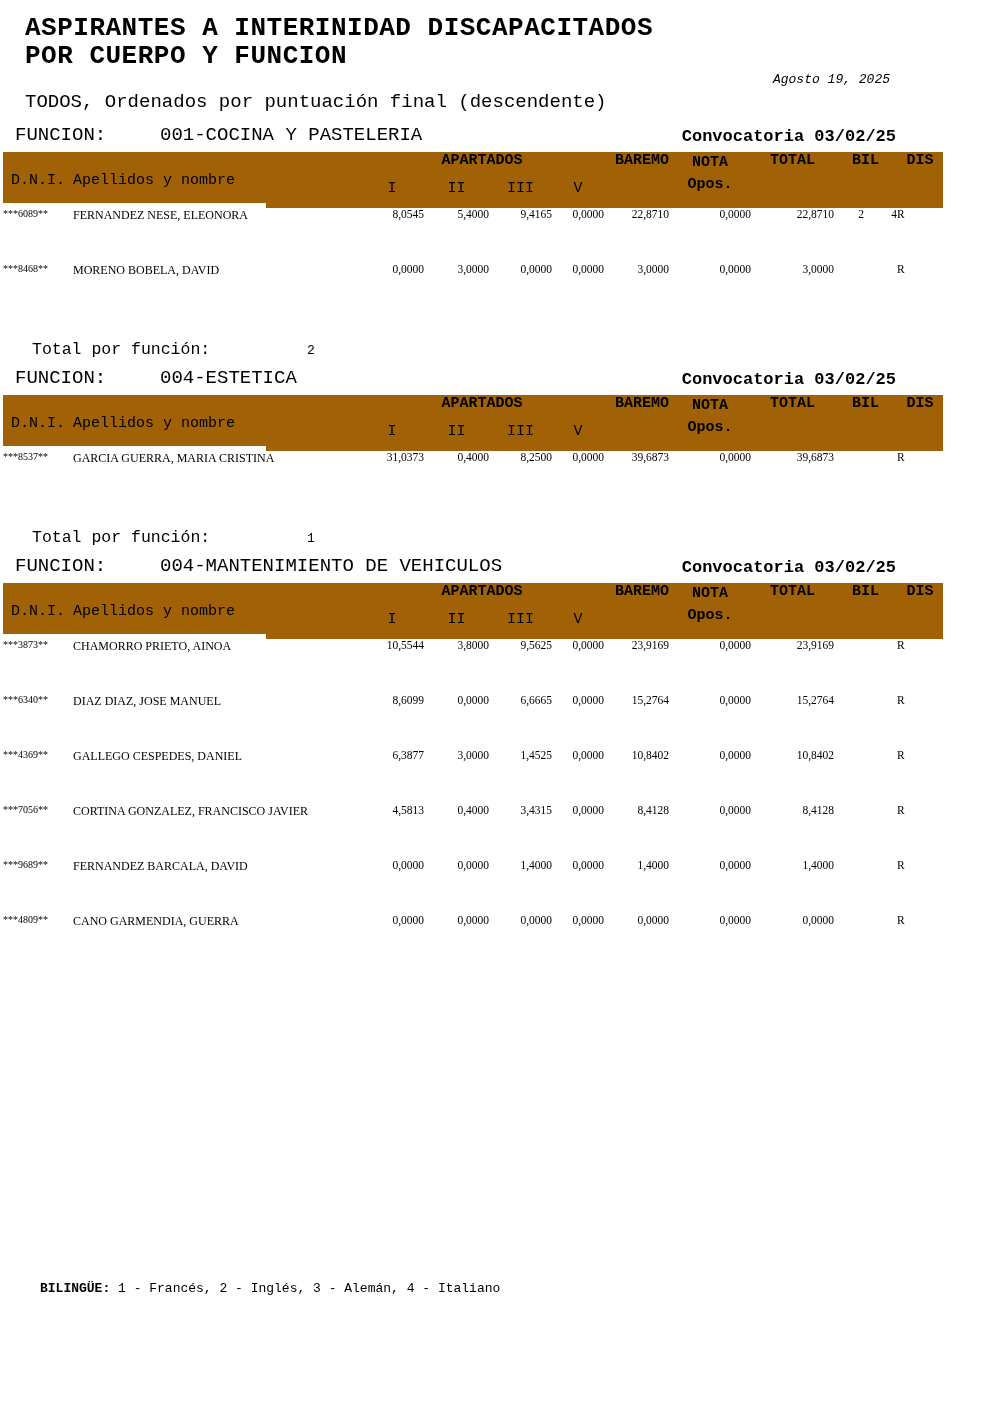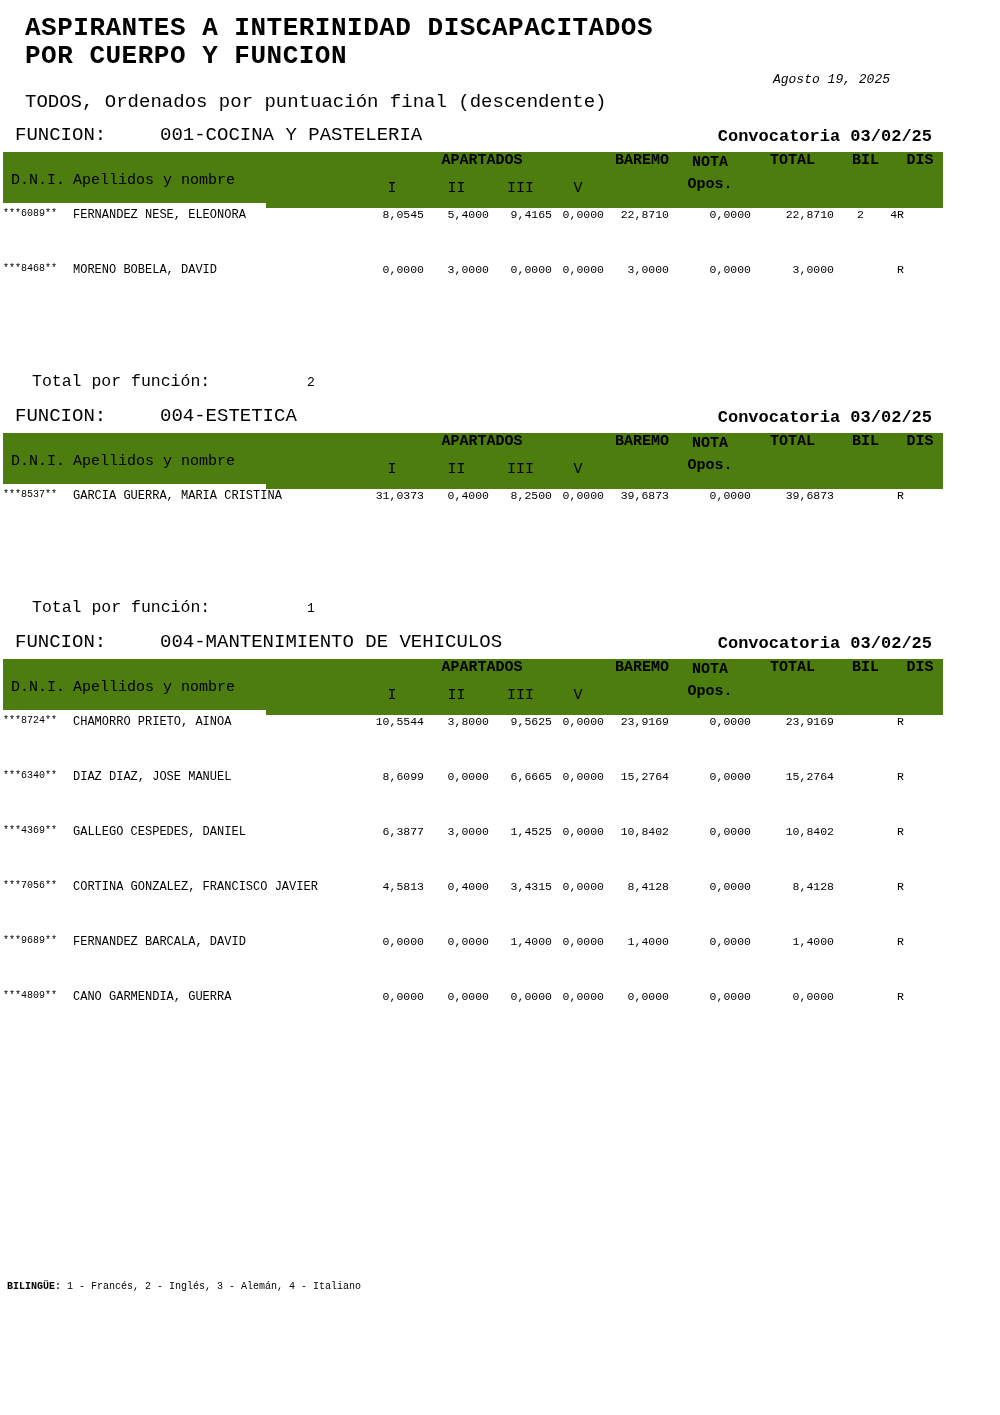--- a/index.html
+++ b/index.html
@@ -42,61 +42,60 @@
     white-space: nowrap;
   }
   .cuerpo .line2 { margin-left: 102px; }
   
   .sections { margin-top: 30px; }
   .funcion-row {
     display: flex;
     justify-content: space-between;
     align-items: flex-start;
     padding-left: 15px;
-    padding-right: 68px;
+    padding-right: 104px;
     font-size: 19px;
     line-height: 22px;
     margin-bottom: 4px;
     white-space: nowrap;
-    margin-top: 12px;
   }
   .funcion-label { display: inline-block; width: 145px; }
   .convocatoria { font-size: 17px; font-weight: bold; padding-top: 2px; }
   .table-wrap { position: relative; margin-left: 3px; }
   table.results { border-collapse: collapse; table-layout: fixed; width: 940px; }
   table.results th, table.results td { padding: 0; margin: 0; overflow: visible; white-space: nowrap; }
-  thead th { background: #4d7c0f; font-weight: normal; font-size: 15px; }
+  thead th { background: #a16207; font-weight: normal; font-size: 15px; }
   thead tr { height: 28px; }
   th.h-dni  { text-align: center; vertical-align: middle; padding-left: 2px; }
   th.h-name { text-align: left; vertical-align: middle; padding-left: 16px; }
   th.h-apartados { font-weight: bold; text-align: center; vertical-align: top; padding-top: 5px; padding-left: 30px; }
   th.h-sub { text-align: center; vertical-align: top; line-height: 18px; }
   th.h-baremo { font-weight: bold; text-align: right; vertical-align: top; padding-top: 5px; }
   th.h-nota { font-weight: bold; text-align: center; vertical-align: top; padding-top: 5px; line-height: 22px; }
   th.h-total, th.h-bil, th.h-dis { font-weight: bold; text-align: center; vertical-align: top; padding-top: 5px; }
-  tbody tr { height: 55px; }
+  tbody tr { height: 55px; font-family: Liberation Serif, serif; }
   tbody td { vertical-align: top; padding-top: 4px; }
   td.dni  { font-size: 10px; padding-left: 5px; }
   td.name { font-size: 12px; padding-left: 2px; }
   td.num  { font-size: 11.5px; text-align: right; padding-right: 1px; }
   td.bil  { font-size: 11.5px; text-align: right; padding-right: 2px; }
   td.dis  { font-size: 11.5px; text-align: left; padding-left: 13px; }
   .notch { position: absolute; left: 0; top: 51px; width: 263px; height: 5px; background: #ffffff; }
   .total-row {
     margin-top: 22px;
     margin-bottom: 6px;
     padding-left: 32px;
     font-size: 16.5px;
     line-height: 20px;
     white-space: nowrap;
   }
-  .total-label { display: inline-block; width: 275px; margin-top: 32px; }
+  .total-label { display: inline-block; width: 275px; }
   .total-count { font-size: 13px; }
   
-  .bilingue { position: absolute; left: 7px; top: 1281px; font-size: 10px; white-space: nowrap; }
+  .bilingue { position: absolute; left: 40px; top: 1281px; font-size: 13px; white-space: nowrap; }
   .bilingue .b-label { font-weight: bold; }
   .pagina {
     position: absolute; left: 35px; top: 1303px; width: 965px;
     text-align: center; font-style: italic; font-size: 13.5px;
   }
 </style>
 </head>
 <body>
 
 <div class="page">
@@ -303,21 +302,21 @@
           </tr>
           <tr>
             <th class="h-sub">I</th>
             <th class="h-sub">II</th>
             <th class="h-sub">III</th>
             <th class="h-sub">V</th>
           </tr>
         </thead>
         <tbody>
   <tr>
-    <td class="dni">***8724**</td>
+    <td class="dni">***3873**</td>
     <td class="name">CHAMORRO PRIETO, AINOA</td>
     <td class="num">10,5544</td>
     <td class="num">3,8000</td>
     <td class="num">9,5625</td>
     <td class="num">0,0000</td>
     <td class="num">23,9169</td>
     <td class="num">0,0000</td>
     <td class="num">23,9169</td>
     <td class="bil"></td>
     <td class="bil"></td>

